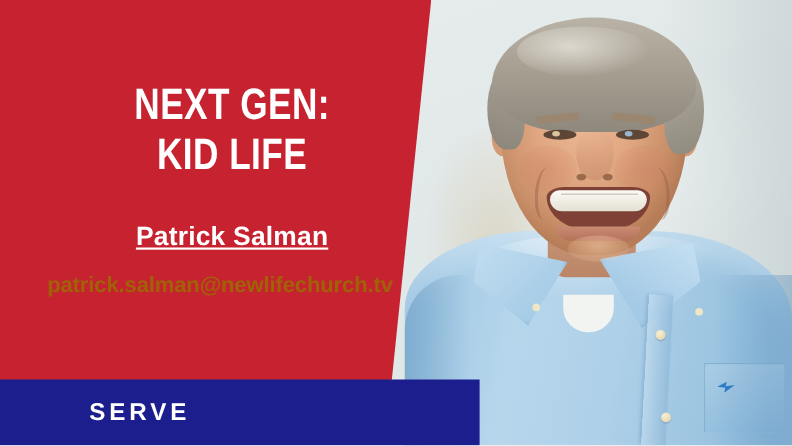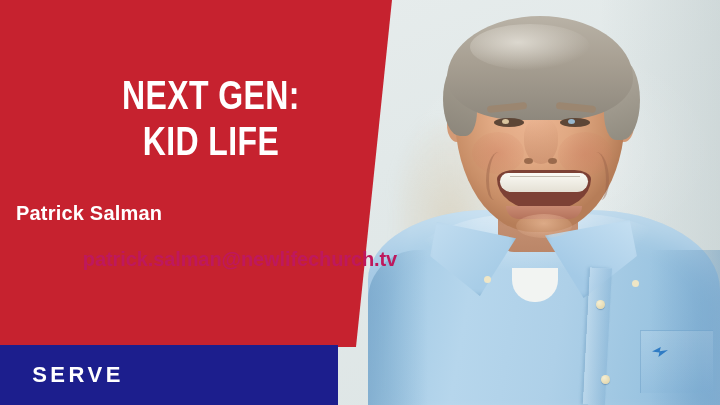--- a/index.html
+++ b/index.html
@@ -241,21 +241,21 @@
     left: 0; top: 0;
     width: 400px;
     height: 347px;
     background: #c6222f;
     clip-path: polygon(0 0, 392px 0, 356px 347px, 0 347px);
   }
   
   .blue-bar {
     position: absolute;
     left: 0; top: 345px;
-    width: 338px;
+    width: 436px;
     height: 60px;
     background: #1c1e8d;
     display: flex;
     align-items: center;
     justify-content: center;
   }
   .serve-label {
     color: #ffffff;
     font-size: 22px;
     font-weight: bold;
@@ -284,35 +284,36 @@
     letter-spacing: 0.5px;
     transform: scaleX(0.80);
     transform-origin: 195px 0;
     font-family: "Liberation Sans Narrow", "Liberation Sans", sans-serif;
   }
   .title .line { display: block; white-space: nowrap; }
   .person-name {
     position: absolute;
     left: 0; top: 202px;
     width: 390px;
+    text-align: center;
     color: #ffffff;
-    font-size: 20px;
+    font-size: 24px;
     font-weight: bold;
     letter-spacing: 0.2px;
+    text-decoration: underline;
   }
   .person-email {
     position: absolute;
     left: 0; top: 248px;
     width: 368px;
     text-align: center;
-    color: #be185d;
+    color: #a16207;
     font-size: 20px;
     font-weight: bold;
     letter-spacing: -0.1px;
-    margin-left: 40px;
   }
 </style>
 </head>
 <body>
 
 <div id="stage">
 
   <div class="photo-plate"></div>
   <div class="wall-warm"></div>
   <div class="wall-shadow-r"></div>

